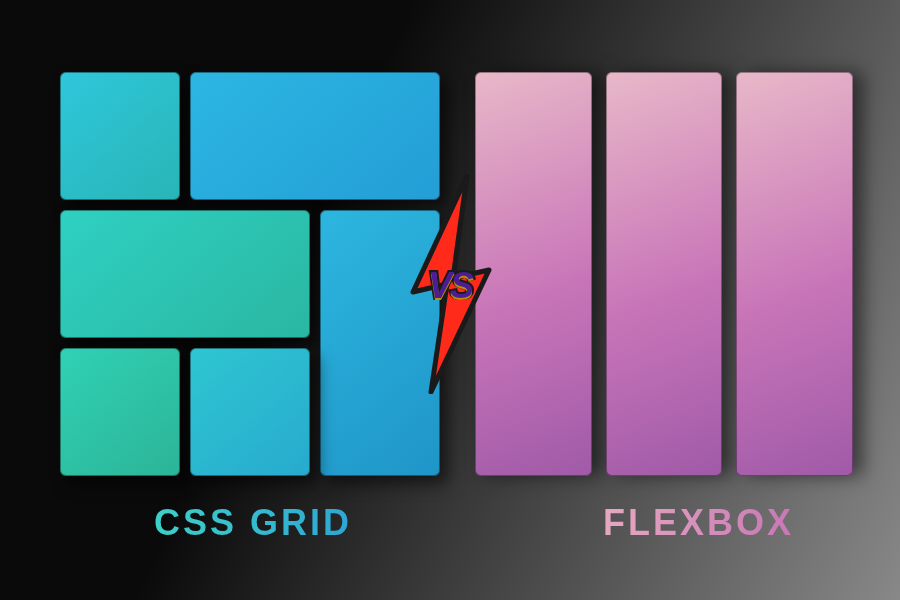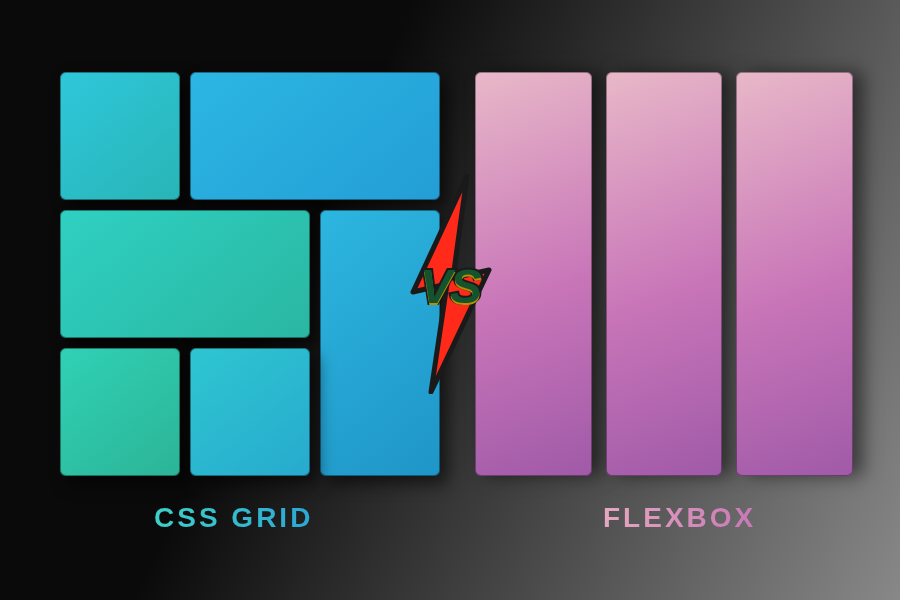--- a/index.html
+++ b/index.html
@@ -45,21 +45,21 @@
       flex: 1;
       background: linear-gradient(160deg, #e8b8c8 0%, #c875b8 55%, #a05aa8 100%);
       border-radius: 6px;
       box-shadow: 10px 0 18px rgba(0,0,0,0.5), inset 0 0 0 1px rgba(0,0,0,0.35);
     }
 
     .label {
       position: absolute;
       top: 502px;
       font-weight: 900;
-      font-size: 28px;
+      font-size: 36px;
       letter-spacing: 3px;
     }
     .label-left {
       left: 154px;
       background: linear-gradient(90deg,#3ed0c8,#2da6d4);
       -webkit-background-clip: text;
       background-clip: text;
       color: transparent;
     }
     .label-right {
@@ -83,24 +83,24 @@
     .bolt {
       position: absolute;
       left: 50%; top: 50%;
       transform: translate(-50%, -50%);
     }
     .vs-text {
       position: absolute;
       left: 50%; top: 50%;
       transform: translate(-50%, -46%);
       font-family: 'Arial Black', Impact, sans-serif;
-      font-size: 48px;
+      font-size: 36px;
       font-weight: 900;
       font-style: italic;
-      color: #14532d;
+      color: #4c1d95;
       -webkit-text-stroke: 4px #1a1a1a;
       paint-order: stroke fill;
       letter-spacing: -2px;
       text-shadow: 0 2px 0 #b89000;
     }
   </style>
 </head>
 <body>
 
 <div class="panel-wrap left-wrap">

